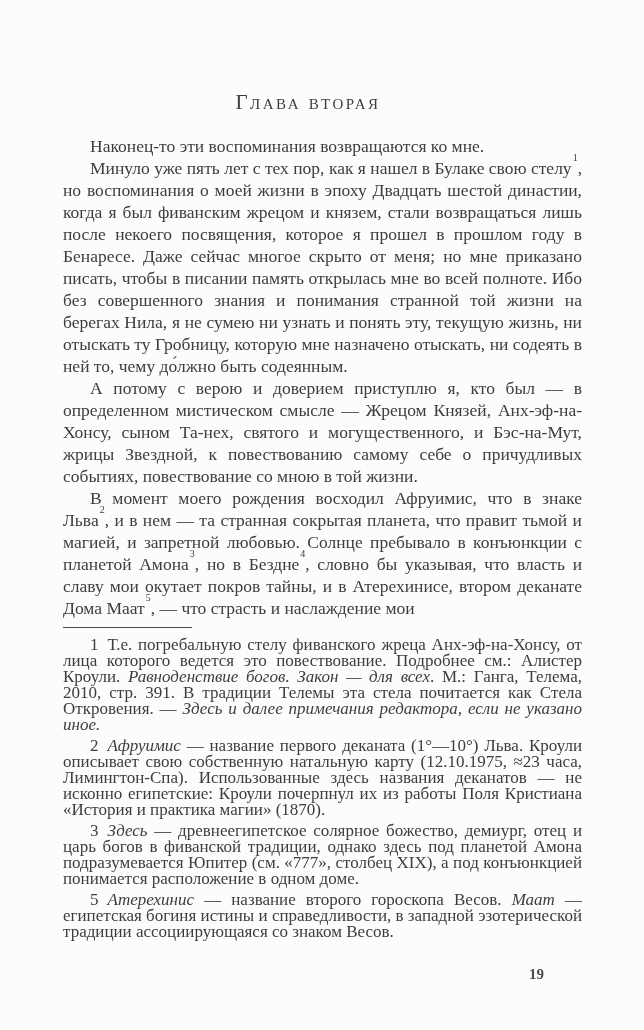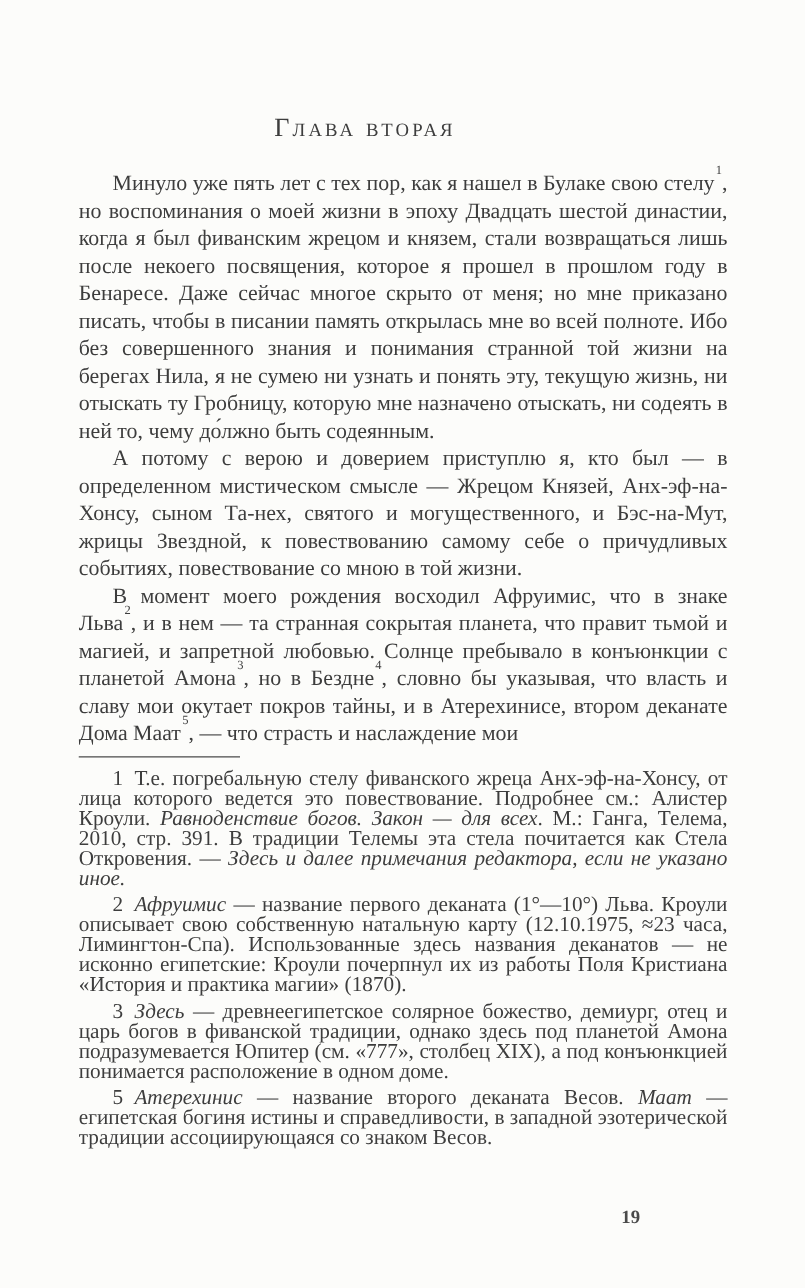--- a/index.html
+++ b/index.html
@@ -12,20 +12,21 @@
     background: var(--paper);
     font-family: "Liberation Serif", "DejaVu Serif", serif;
   }
   .page {
     position: relative;
     width: 584px;
     height: 1030px;
     background: var(--paper);
     color: var(--ink);
     overflow: hidden;
+    padding-left: 32px;
   }
   .chapter-title {
     position: absolute;
     top: 90px;
     left: 0;
     right: 0;
     margin: 0;
     text-align: center;
     font-weight: normal;
     font-size: 21px;
@@ -81,27 +82,28 @@
   }
 </style>
 </head>
 <body>
 
 <div class="page">
   <h1 class="chapter-title">Глава вторая</h1>
 
   <div class="content">
     <div class="body-text" id="body-text">
+        <p><span>Наконец-то эти воспоминания возвращаются ко мне.</span></p>
         <p><span>Минуло уже пять лет с тех пор, как я нашел в Булаке свою стелу</span><sup class="fnref">1</sup><span>, но воспоминания о моей жизни в эпоху Двадцать шестой династии, когда я был фиванским жрецом и князем, стали возвращаться лишь после некоего посвящения, которое я прошел в прошлом году в Бенаресе. Даже сейчас многое скрыто от меня; но мне приказано писать, чтобы в писании память открылась мне во всей полноте. Ибо без совершенного знания и понимания странной той жизни на берегах Нила, я не сумею ни узнать и понять эту, текущую жизнь, ни отыскать ту Гробницу, которую мне назначено отыскать, ни содеять в ней то, чему до́лжно быть содеянным.</span></p>
         <p><span>А потому с верою и доверием приступлю я, кто был — в определенном мистическом смысле — Жрецом Князей, Анх-эф-на-Хонсу, сыном Та-нех, святого и могущественного, и Бэс-на-Мут, жрицы Звездной, к повествованию самому себе о причудливых событиях, повествование со мною в той жизни.</span></p>
         <p><span>В момент моего рождения восходил Афруимис, что в знаке Льва</span><sup class="fnref">2</sup><span>, и в нем — та странная сокрытая планета, что правит тьмой и магией, и запретной любовью. Солнце пребывало в конъюнкции с планетой Амона</span><sup class="fnref">3</sup><span>, но в Бездне</span><sup class="fnref">4</sup><span>, словно бы указывая, что власть и славу мои окутает покров тайны, и в Атерехинисе, втором деканате Дома Маат</span><sup class="fnref">5</sup><span>, — что страсть и наслаждение мои</span></p>
       </div>
     <hr class="fn-rule">
     <div class="footnotes" id="footnotes">
         <p class="footnote"><span class="fn-num">1</span><span>Т.е. погребальную стелу фиванского жреца Анх-эф-на-Хонсу, от лица которого ведется это повествование. Подробнее см.: Алистер Кроули. </span><em>Равноденствие богов. Закон — для всех</em><span>. М.: Ганга, Телема, 2010, стр. 391. В традиции Телемы эта стела почитается как Стела Откровения. — </span><em>Здесь и далее примечания редактора, если не указано иное.</em></p>
         <p class="footnote"><span class="fn-num">2</span><em>Афруимис</em><span> — название первого деканата (1°—10°) Льва. Кроули описывает свою собственную натальную карту (12.10.1975, ≈23 часа, Лимингтон-Спа). Использованные здесь названия деканатов — не исконно египетские: Кроули почерпнул их из работы Поля Кристиана «История и практика магии» (1870).</span></p>
         <p class="footnote"><span class="fn-num">3</span><em>Здесь</em><span> — древнеегипетское солярное божество, демиург, отец и царь богов в фиванской традиции, однако здесь под планетой Амона подразумевается Юпитер (см. «777», столбец XIX), а под конъюнкцией понимается расположение в одном доме.</span></p>
-        <p class="footnote"><span class="fn-num">5</span><em>Атерехинис</em><span> — название второго деканата Весов. </span><em>Маат</em><span> — египетская богиня истины и справедливости, в западной эзотерической традиции ассоциирующаяся со знаком Весов.</span></p>
+        <p class="footnote"><span class="fn-num">5</span><em>Атерехинис</em><span> — название второго гороскопа Весов. </span><em>Маат</em><span> — египетская богиня истины и справедливости, в западной эзотерической традиции ассоциирующаяся со знаком Весов.</span></p>
       </div>
   </div>
 
   <div class="page-number">19</div>
 </div>
 
 </body></html>

